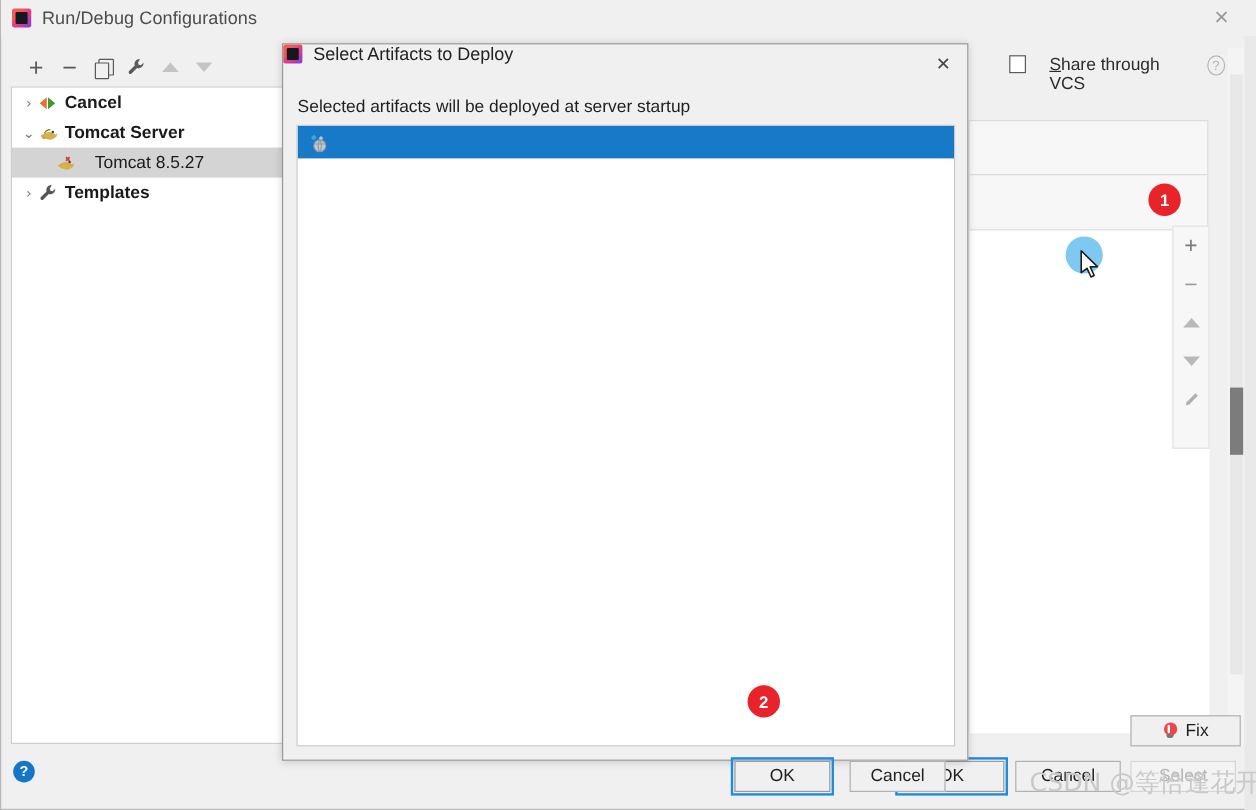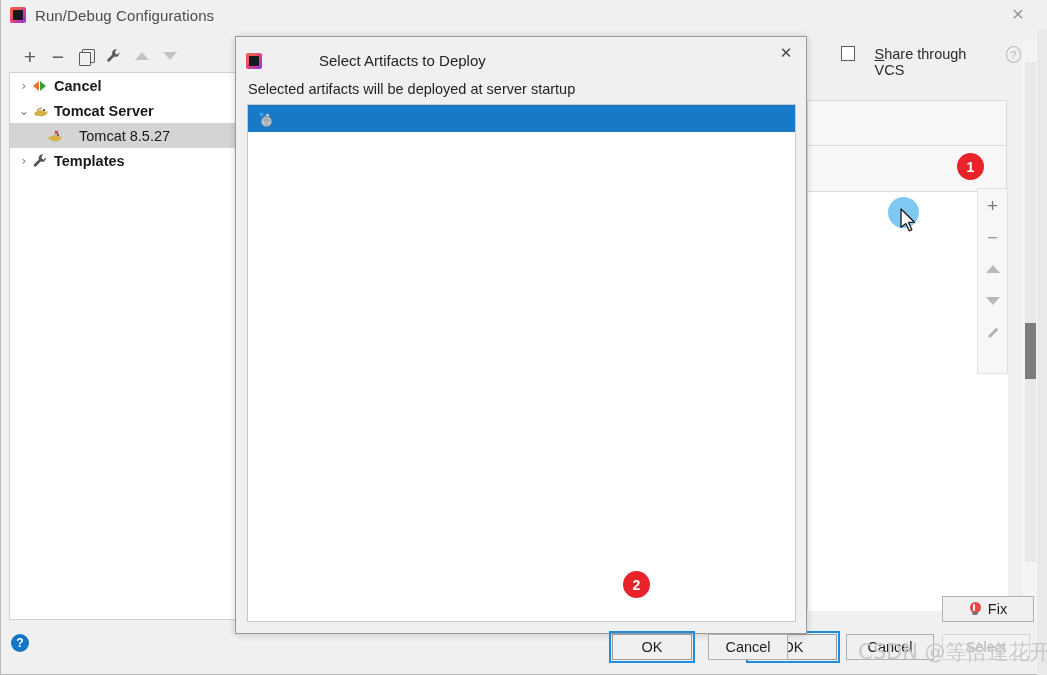--- a/index.html
+++ b/index.html
@@ -266,21 +266,21 @@
   
   .dialog {
     position: absolute; left: 235px; top: 36px;
     width: 572px; height: 598px;
     background: #f0f0f0;
     border: 1px solid #9a9a9a;
     box-shadow: 0 1px 7px rgba(0,0,0,0.18);
   }
   .dlg-title {
     position: absolute; left: 0; top: 0; width: 100%; height: 32px;
-    display: flex; align-items: flex-end; padding-left: 10px; gap: 48px;
+    display: flex; align-items: flex-start; 
   }
   .dlg-title .ij-icon { margin-right: 9px; }
   .dlg-title-text { font-size: 15px; color: #222; }
   .dlg-close {
     position: absolute; right: 7px; top: 5px; width: 26px; height: 22px;
     display:flex; align-items:center; justify-content:center;
     color: #4a4a4a; font-size: 15px; font-family: "DejaVu Sans", sans-serif;
   }
   .dlg-sub {
     position: absolute; left: 12px; top: 44px;

